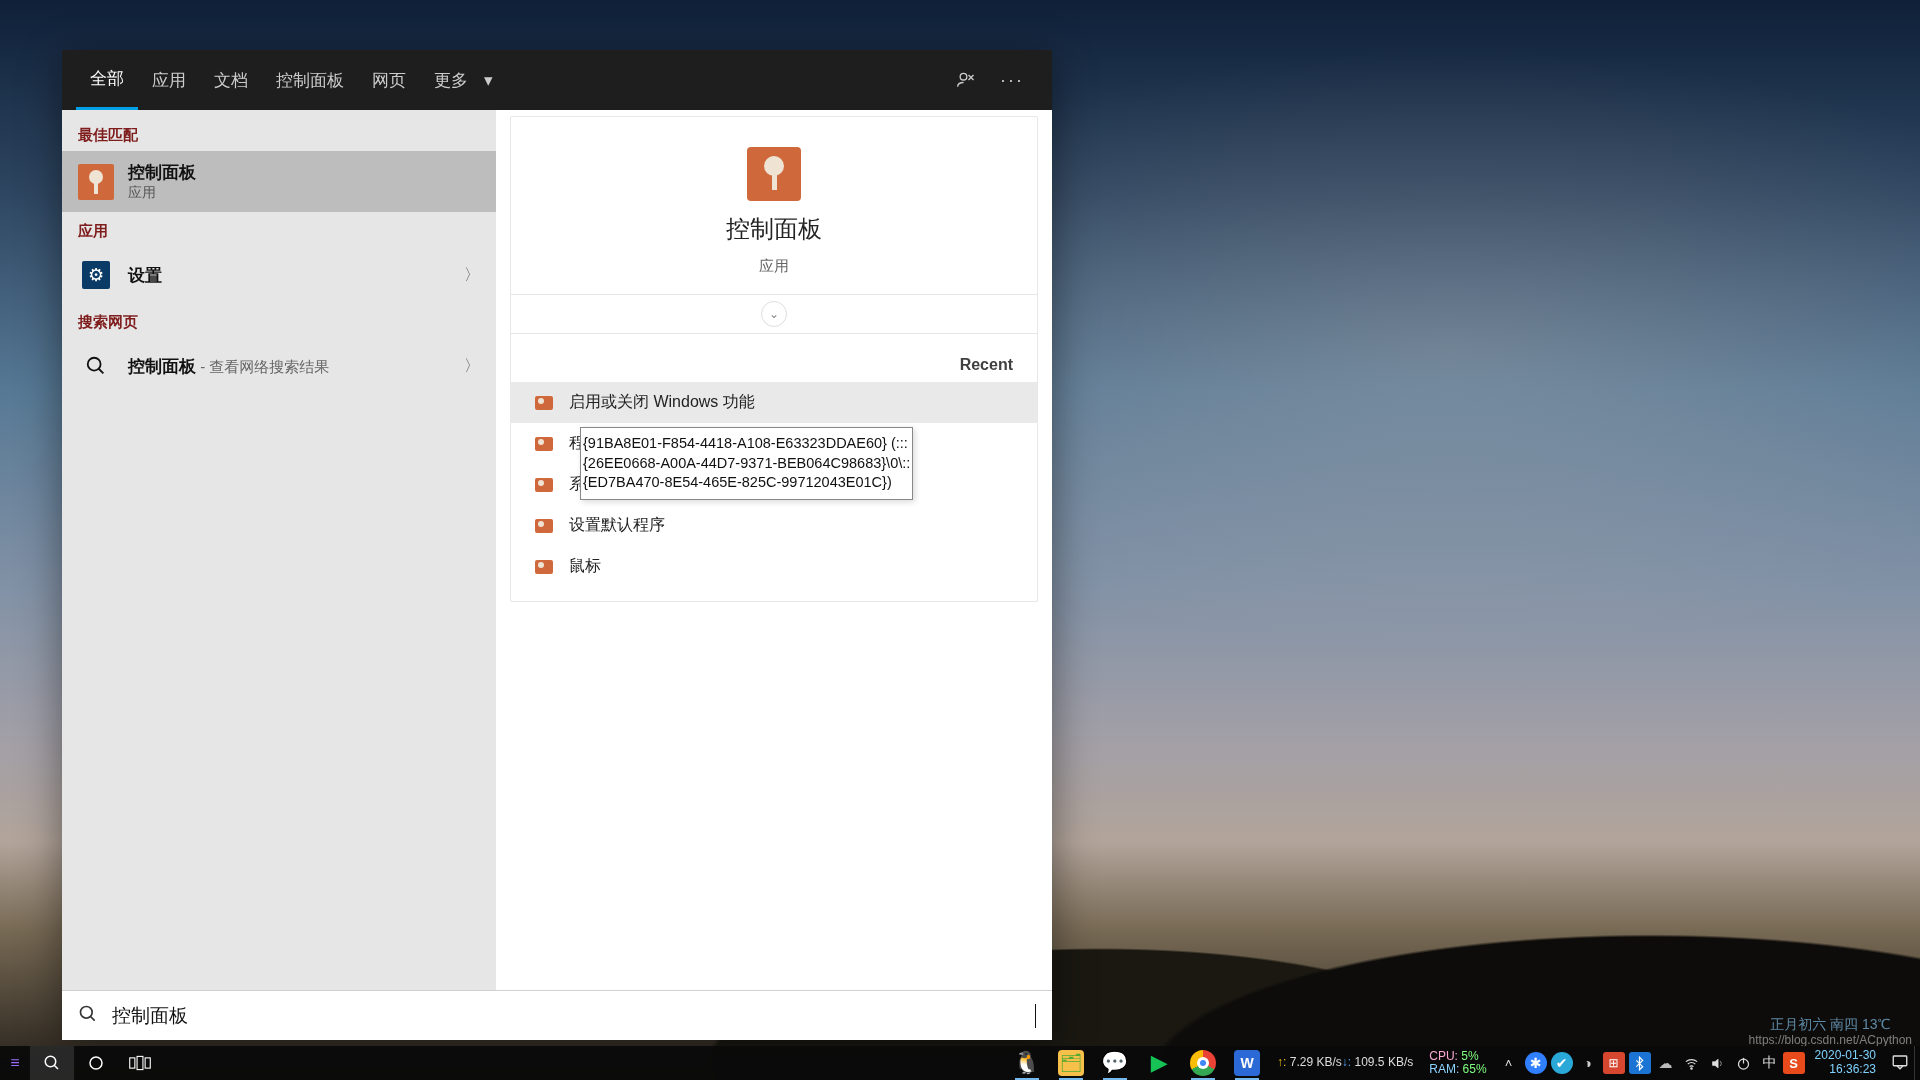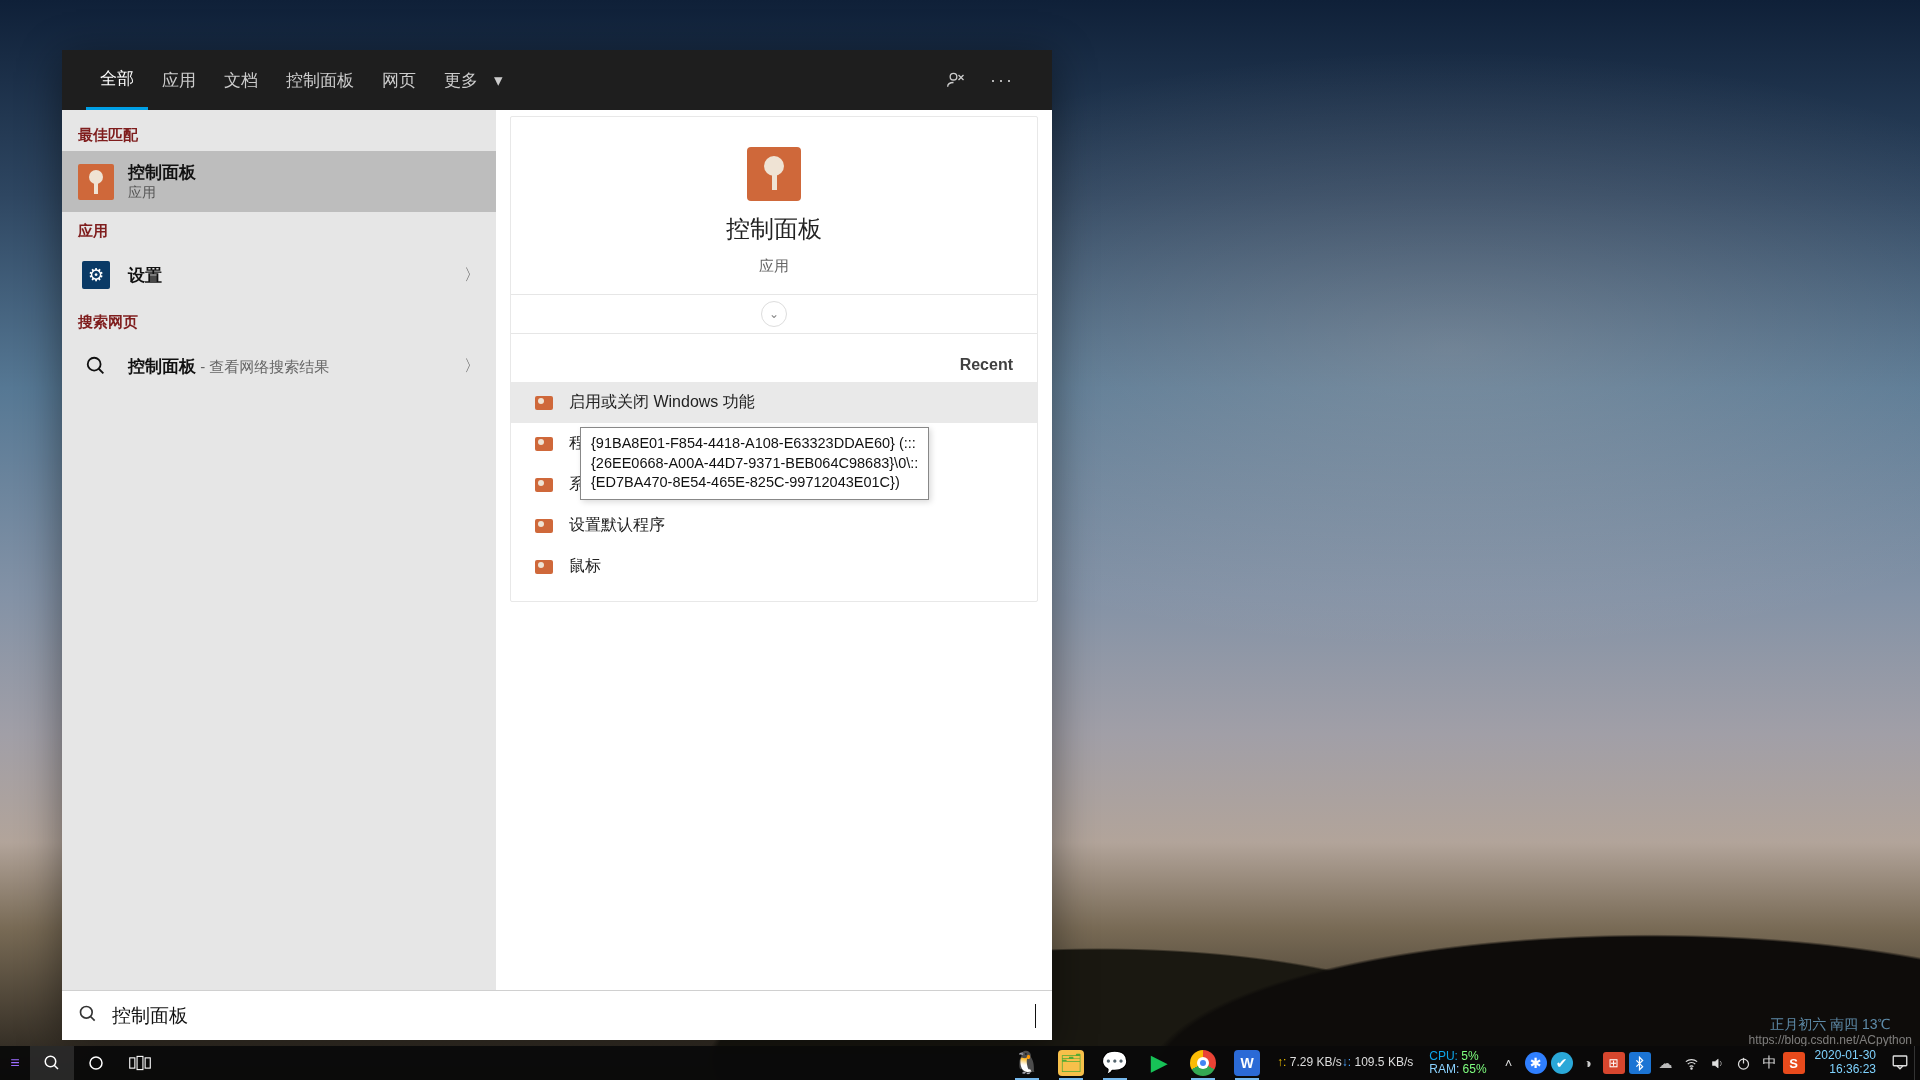--- a/index.html
+++ b/index.html
@@ -33,21 +33,21 @@
   .search-panel {
     position: absolute;
     left: 62px; top: 50px;
     width: 990px; height: 990px;
     background: #fff;
     box-shadow: 0 8px 40px rgba(0,0,0,0.45);
     display: flex; flex-direction: column;
   }
   .sp-header {
     height: 60px; background: #1e1e1e; color: #ddd;
-    display: flex; align-items: center; padding: 0 24px;
+    display: flex; align-items: center; padding: 0 14px;
     gap: 0;
     position: relative;
   }
   .sp-tab {
     padding: 0 14px; height: 100%; display:flex; align-items:center;
     font-size: 17px; color:#ccc; cursor:pointer;
   }
   .sp-tab.active { color:#fff; border-bottom: 3px solid #00a0e6; }
   .sp-more { display:flex; align-items:center; gap:16px; }
   .sp-header-right { margin-left:auto; display:flex; align-items:center; gap:26px; padding-right:16px;}
@@ -125,21 +125,21 @@
   }
   .recent-item.hover { background:#e9e9e9; }
   .ri-icon {
     width:18px; height:14px; background:#cf683a; border-radius:2px; position:relative; flex:0 0 auto;
   }
   .ri-icon::after{content:"";position:absolute;left:3px;top:2px;width:6px;height:6px;border-radius:50%;background:#efe3d4;}
 
   
   .tooltip {
     position:absolute; left:580px; top:427px;
-    background:#fff; border:1px solid #888; padding:6px 10px;
+    background:#fff; border:1px solid #888; padding:6px 2px;
     font-size:14.5px; color:#111; line-height:1.35;
     box-shadow: 2px 2px 6px rgba(0,0,0,0.15);
     max-width: 390px;
   }
 
   
   .expand-row{ display:flex; justify-content:center; padding:6px 0;}
   .expand-chev{ width:26px;height:26px;border:1px solid #ddd;border-radius:50%;display:flex;align-items:center;justify-content:center;color:#888;font-size:12px;background:#fff;}
 
   
@@ -164,21 +164,21 @@
   .tb-iconbtn{width:44px;height:100%;display:flex;align-items:center;justify-content:center;cursor:pointer;color:#eee;}
   .tb-iconbtn.active{background:rgba(255,255,255,0.12);}
   .tb-app{width:44px;height:100%;display:flex;align-items:center;justify-content:center;cursor:pointer;position:relative;}
   .tb-app.running::after{content:"";position:absolute;bottom:0;left:10px;right:10px;height:2px;background:#76b9ed;}
   .app-badge{width:26px;height:26px;border-radius:4px;display:flex;align-items:center;justify-content:center;font-size:18px;}
   .netmon{display:flex;flex-direction:row;font-size:12px;line-height:1.1;padding:0 8px;font-family:Consolas,monospace;}
   .netmon .up{color:#f0c000;}
   .netmon .dn{color:#4aa3ff;}
   .netmon .lbl{color:#ddd;}
   .sysmon{display:flex;flex-direction:column;font-size:12px;line-height:1.1;padding:0 8px;font-family:Consolas,monospace;}
-  .sysmon .cpu{color:#0ea5e9;text-align:center;}
+  .sysmon .cpu{color:#f9a8d4;text-align:center;}
   .sysmon .ram{color:#8bd2ff;}
   .tb-chevup{width:28px;text-align:center;cursor:pointer;}
   .tray{display:flex;align-items:center;gap:4px;padding:0 2px;}
   .tray .ti{width:22px;height:22px;display:flex;align-items:center;justify-content:center;font-size:14px;cursor:pointer;}
   .ime{width:26px;text-align:center;font-size:14px;cursor:pointer;}
   .clock{display:flex;flex-direction:column;align-items:flex-end;padding:0 10px;font-size:12px;line-height:1.15;color:#7fd3ff;cursor:pointer;}
   .notif{width:28px;text-align:center;cursor:pointer;}
   .round{border-radius:50%;}
   .tray .ti svg{width:15px;height:15px;}
 

